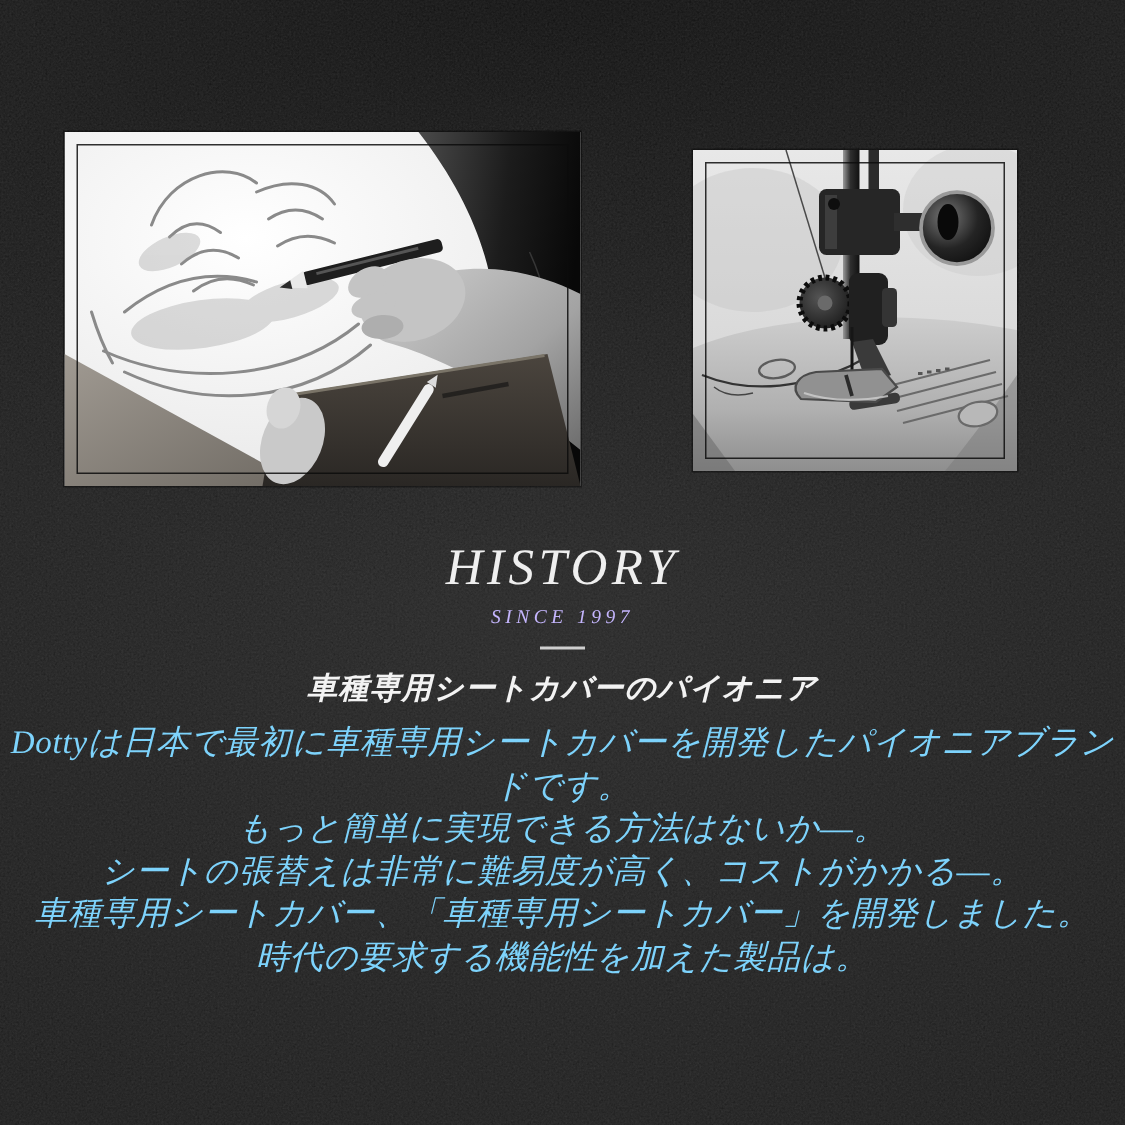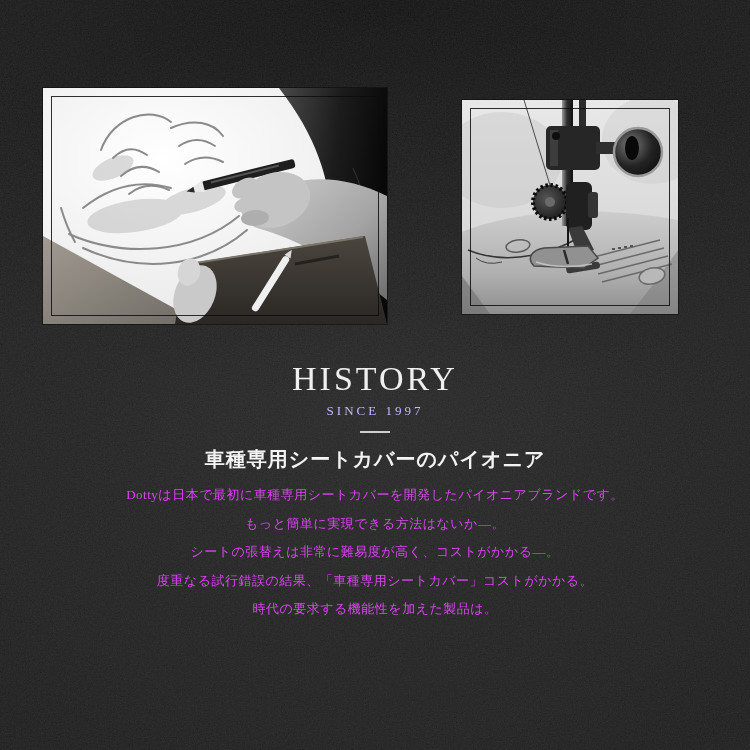--- a/index.html
+++ b/index.html
@@ -6,40 +6,40 @@
   body{
     width:750px;height:750px;position:relative;overflow:hidden;
     background:
       radial-gradient(ellipse 120% 90% at 50% 55%, rgba(58,58,58,.28), rgba(0,0,0,0) 60%),
       radial-gradient(ellipse 140% 100% at 50% 0%, rgba(0,0,0,.55), rgba(0,0,0,0) 55%),
       #151515;
     font-family:"Liberation Serif","DejaVu Serif",serif;
     color:#f0f0f0;
   }
   .texture{position:absolute;top:0;left:0;z-index:1;pointer-events:none;opacity:.55;}
-  .content{position:absolute;top:0;left:0;width:750px;height:750px;z-index:2;}
+  .content{position:absolute;top:0;left:0;width:750px;height:750px;z-index:2;font-style:italic;}
 
   
   .photo{position:absolute;margin:0;padding:0;display:block;box-shadow:0 0 0 1px rgba(0,0,0,.4);}
   .photo svg{display:block;}
   .photo-sketch{left:43px;top:88px;width:344px;height:236px;}
   .photo-sewing{left:462px;top:100px;width:216px;height:214px;}
   .inner-frame{position:absolute;top:8px;left:8px;right:8px;bottom:8px;
     border:1px solid rgba(12,12,12,.85);pointer-events:none;}
 
   
   .history{position:absolute;top:360px;left:0;width:750px;text-align:center;}
   .title{margin:0;font-size:34px;line-height:38px;font-weight:400;
     letter-spacing:3px;color:#efefef;}
   .since{margin-top:5px;font-size:13px;line-height:16px;letter-spacing:3px;color:#c4b5fd;}
   .divider{width:30px;height:2px;background:#cfcfcf;margin:12px auto 0;}
   .heading{margin:13px 16px 0;font-size:20px;line-height:26px;font-weight:700;
     letter-spacing:1px;color:#f3f3f3;}
   .bodytext{margin-top:9px;}
-  .bodytext p{margin:0;font-size:13px;line-height:28.5px;letter-spacing:.5px;color:#d946ef;}
+  .bodytext p{margin:0;font-size:22px;line-height:28.5px;letter-spacing:.5px;color:#7dd3fc;}
 </style>
 </head>
 <body>
 
 <svg class="texture" width="750" height="750" aria-hidden="true">
   <filter id="grain">
     <feTurbulence type="fractalNoise" baseFrequency="0.75" numOctaves="3" seed="7"></feTurbulence>
     <feColorMatrix type="matrix" values="0 0 0 0 1  0 0 0 0 1  0 0 0 0 1  0.10 0.10 0.10 0 0"></feColorMatrix>
   </filter>
   <rect width="750" height="750" filter="url(#grain)"></rect>
@@ -221,18 +221,18 @@
 
   <section class="history">
     <h1 class="title">HISTORY</h1>
     <div class="since">SINCE 1997</div>
     <div class="divider"></div>
     <h2 class="heading">車種専用シートカバーのパイオニア</h2>
     <div class="bodytext">
       <p>Dottyは日本で最初に車種専用シートカバーを開発したパイオニアブランドです。</p>
       <p>もっと簡単に実現できる方法はないか―。</p>
       <p>シートの張替えは非常に難易度が高く、コストがかかる―。</p>
-      <p>度重なる試行錯誤の結果、「車種専用シートカバー」コストがかかる。</p>
+      <p>車種専用シートカバー、「車種専用シートカバー」を開発しました。</p>
       <p>時代の要求する機能性を加えた製品は。</p>
     </div>
   </section>
 
 </div>
 
 </body></html>

